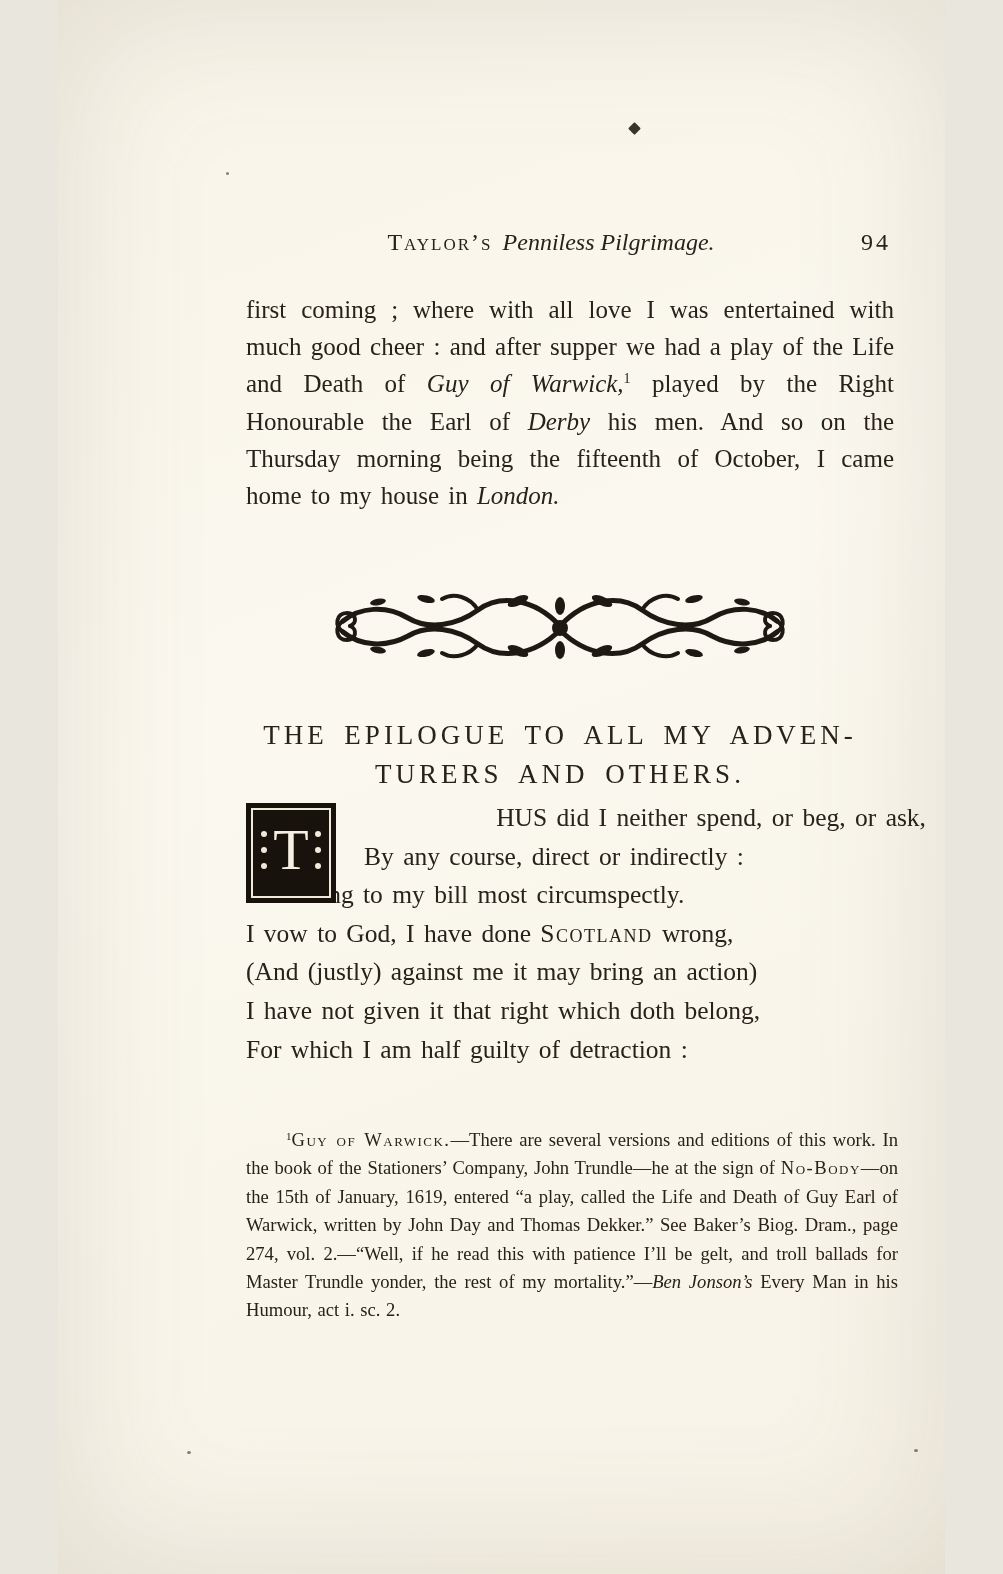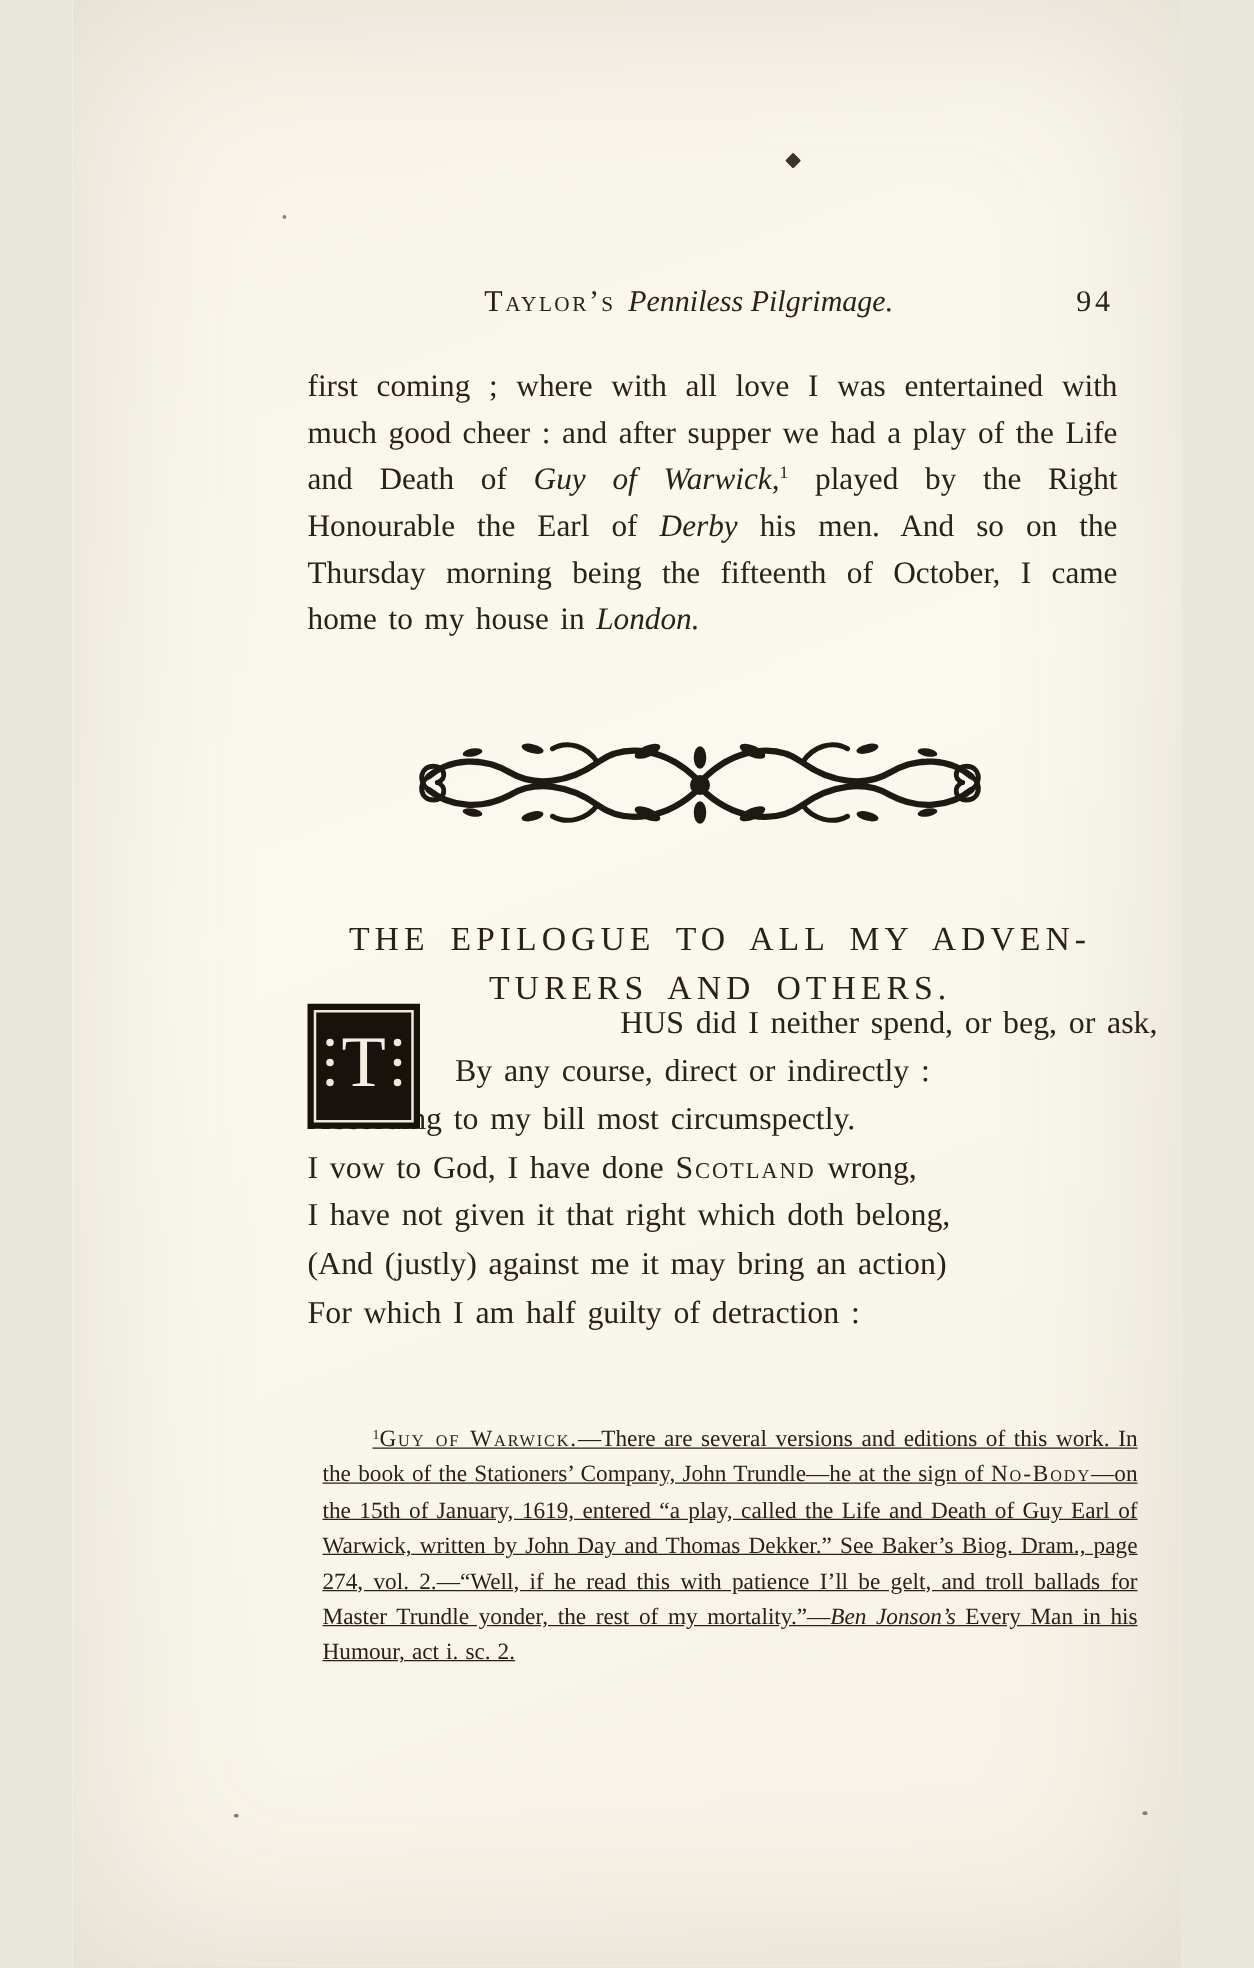--- a/index.html
+++ b/index.html
@@ -14,33 +14,33 @@
   }
   .speck{position:absolute;background:#241e16;border-radius:50%;opacity:.55;}
   .speck.diamond{width:9px;height:9px;border-radius:1px;transform:rotate(45deg);opacity:.9;}
   .running-head{position:absolute;top:229px;left:188px;width:610px;margin:0;text-align:center;font-size:24px;font-weight:400;}
   .sc{font-variant:small-caps;letter-spacing:2px;margin-right:10px;}
   .it{font-style:italic;}
   .pageno{position:absolute;top:229px;left:803px;font-size:24px;letter-spacing:3px;}
   .para{position:absolute;top:291px;left:188px;width:648px;margin:0;font-size:25px;line-height:37.2px;text-align:justify;word-spacing:3px;}
   .fnref{font-size:14px;line-height:0;vertical-align:9px;font-style:normal;}
   .ornament{position:absolute;top:584px;left:272px;width:460px;height:84px;}
-  .ep-head{position:absolute;top:716px;left:140px;width:724px;margin:16px;font-weight:400;text-align:center;font-size:27px;line-height:39px;letter-spacing:4px;word-spacing:6px;}
+  .ep-head{position:absolute;top:716px;left:140px;width:724px;margin:0;font-weight:400;text-align:center;font-size:27px;line-height:39px;letter-spacing:4px;word-spacing:6px;}
   .poem{position:absolute;top:799px;left:188px;width:680px;font-size:25.5px;}
   .pl{line-height:38.6px;word-spacing:3px;white-space:nowrap;}
   .pl-indent1{margin-left:102px;text-align:right;}
   .pl-indent2{margin-left:118px;}
   .sc2{font-variant:small-caps;letter-spacing:1.5px;}
   .dropcap{position:absolute;left:0;top:4px;width:90px;height:100px;background:#17120c;}
   .dropcap::before{content:"";position:absolute;inset:5px;border:2px solid #efe9da;}
   .dc-letter{position:absolute;left:50%;top:50%;transform:translate(-50%,-55%);font-size:58px;color:#f4efe2;line-height:1;}
   .dc-sprig{position:absolute;top:28px;width:6px;height:6px;border-radius:50%;background:#efe9da;box-shadow:0 16px 0 #efe9da,0 32px 0 #efe9da;}
   .dc-sprig.l{left:15px;}
   .dc-sprig.r{right:15px;}
-  .footnote{position:absolute;top:1126px;left:188px;width:652px;margin:12px;font-size:18.6px;line-height:28.4px;text-align:justify;text-indent:40px;word-spacing:1px;text-decoration:underline;}
+  .footnote{position:absolute;top:1126px;left:188px;width:652px;margin:0;font-size:18.6px;line-height:28.4px;text-align:justify;text-indent:40px;word-spacing:1px;}
   .fnsup{font-size:11px;line-height:0;vertical-align:6px;}
 </style>
 </head>
 <body>
 
 <div class="page">
 
   <div class="speck diamond" style="left:572px;top:124px;"></div>
   <div class="speck" style="left:168px;top:172px;width:3px;height:3px;"></div>
   <div class="speck" style="left:906px;top:434px;width:3px;height:3px;"></div>
@@ -84,20 +84,20 @@
   <div class="poem">
     <div class="dropcap">
       <span class="dc-sprig l"></span>
       <span class="dc-letter">T</span>
       <span class="dc-sprig r"></span>
     </div>
     <div class="pl pl-indent1">HUS did I neither spend, or beg, or ask,</div>
     <div class="pl pl-indent2">By any course, direct or indirectly :</div>
     <div class="pl">According to my bill most circumspectly.</div>
     <div class="pl"><span>I vow to God, I have done </span><span class="sc2">Scotland</span><span> wrong,</span></div>
+    <div class="pl">(And (justly) against me it may bring an action)</div>
     <div class="pl">I have not given it that right which doth belong,</div>
-    <div class="pl">(And (justly) against me it may bring an action)</div>
     <div class="pl">For which I am half guilty of detraction :</div>
   </div>
 
   <p class="footnote"><sup class="fnsup">1</sup><span class="sc2">Guy of Warwick.</span><span>—There are several versions and editions of this work.  In the book of the Stationers’ Company, John Trundle—he at the sign of </span><span class="sc2">No-Body</span><span>—on the 15th of January, 1619, entered “a play, called the Life and Death of Guy Earl of Warwick, written by John Day and Thomas Dekker.”  See Baker’s Biog. Dram., page 274, vol. 2.—“Well, if he read this with patience I’ll be gelt, and troll ballads for Master Trundle yonder, the rest of my mortality.”—</span><span class="it">Ben Jonson’s</span><span> Every Man in his Humour, act i. sc. 2.</span></p>
 
 </div>
 
 </body></html>

